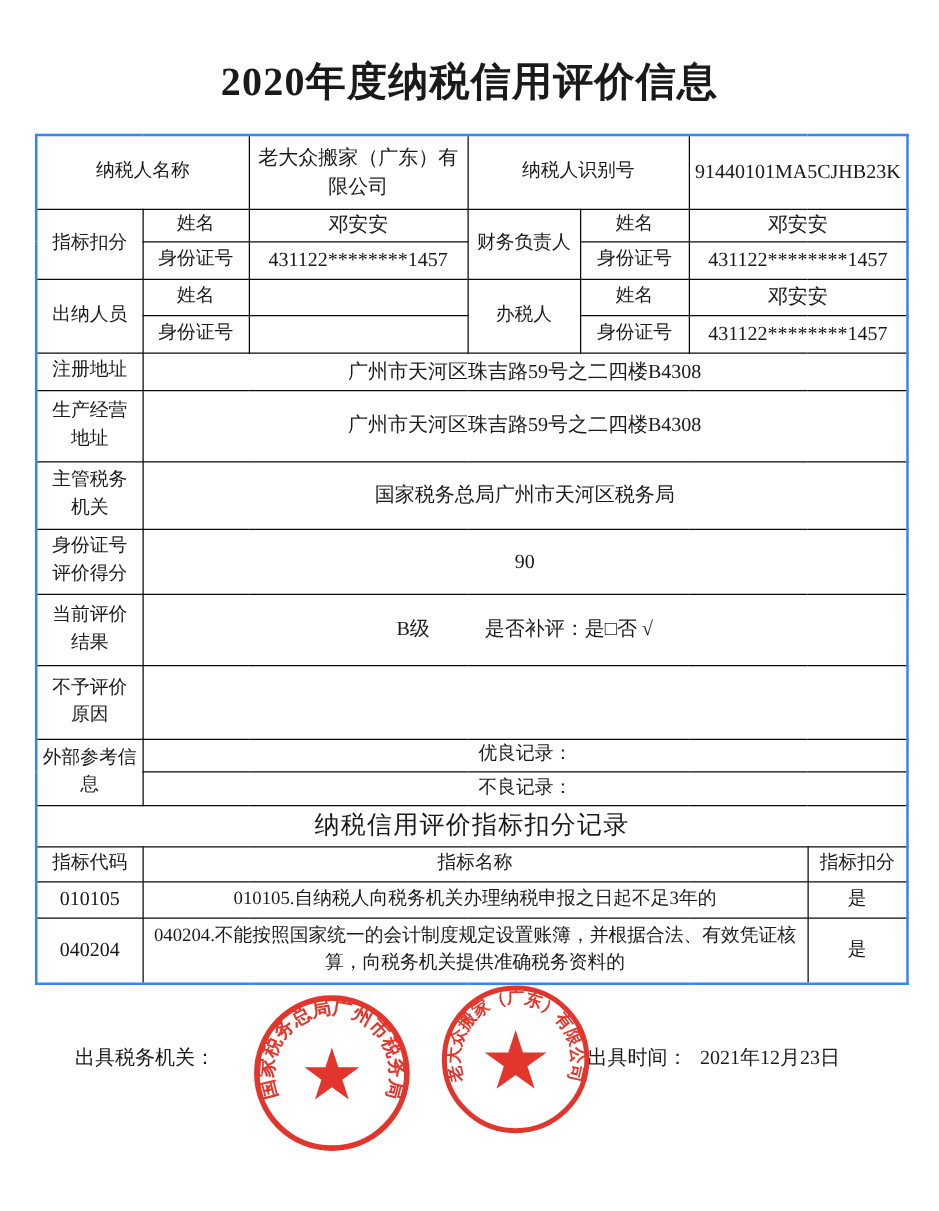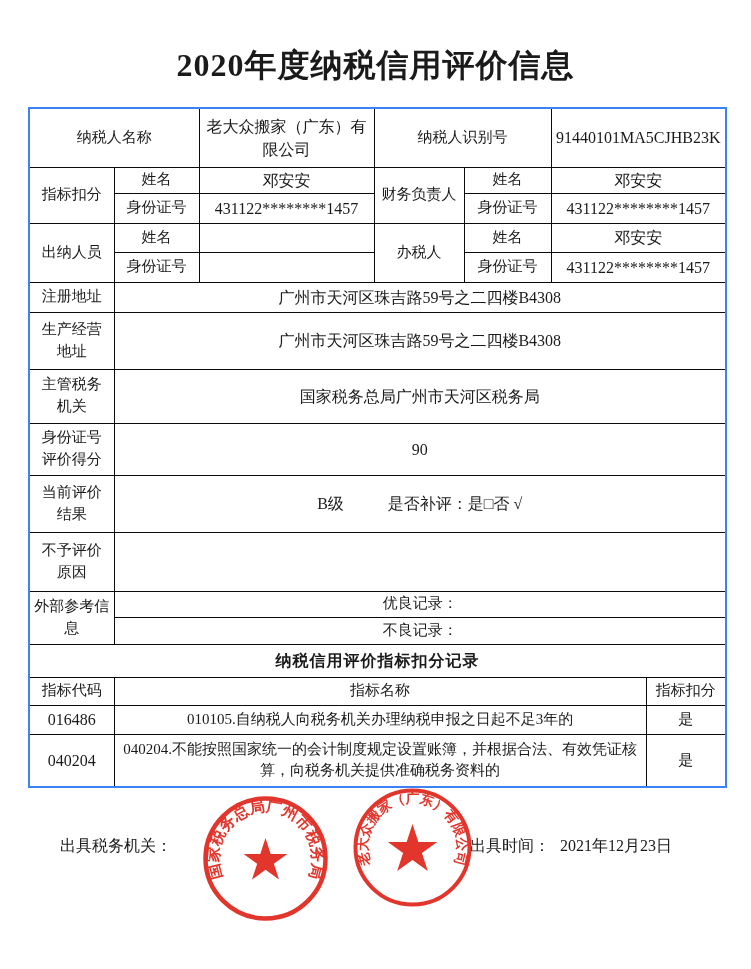--- a/index.html
+++ b/index.html
@@ -18,21 +18,21 @@
     position:absolute; left:28px; top:107px; width:697px;
     border-collapse:collapse; table-layout:fixed;
     border:2px solid #3b82f6;
   }
   td {
     border:1.5px solid #0a0a0a; text-align:center; vertical-align:middle;
     font-size:15px; padding:1px 2px; overflow:hidden; line-height:1.45;
   }
   td.val  { font-size:16px; }
   td.left { text-align:center; padding-left:3px;margin-top:29px; }
-  td.sect { font-weight:bold; font-size:16px; letter-spacing:1px; }
+  td.sect { font-weight:normal; font-size:20px; letter-spacing:1px; }
   td.nopad { padding:0; }
   .grade-gap { display:inline-block; width:44px; }
   .footer-line { position:absolute; top:832px; left:0; width:100%; height:24px; font-size:16px; }
   .footer-line span { position:absolute; white-space:nowrap; }
   .issuer-label { left:60px; top:4px; }
   .time-label   { left:470px; top:4px; }
   .time-value   { left:560px; top:4px; }
   .stamp { position:absolute; pointer-events:none; opacity:0.93; }
   .stamp-left  { left:202px; top:795px; }
   .stamp-right { left:352px; top:787px; }
@@ -143,21 +143,21 @@
       </tr>
       <tr style="height:33px">
         <td colspan="7" class="sect">纳税信用评价指标扣分记录</td>
       </tr>
       <tr style="height:28px">
         <td>指标代码</td>
         <td colspan="5">指标名称</td>
         <td>指标扣分</td>
       </tr>
       <tr style="height:29px">
-        <td class="val">016486</td>
+        <td class="val">010105</td>
         <td colspan="5">010105.自纳税人向税务机关办理纳税申报之日起不足3年的</td>
         <td>是</td>
       </tr>
       <tr style="height:53px">
         <td class="val">040204</td>
         <td colspan="5">040204.不能按照国家统一的会计制度规定设置账簿，并根据合法、有效凭证核算，向税务机关提供准确税务资料的</td>
         <td>是</td>
       </tr>
     </tbody>
   </table>

